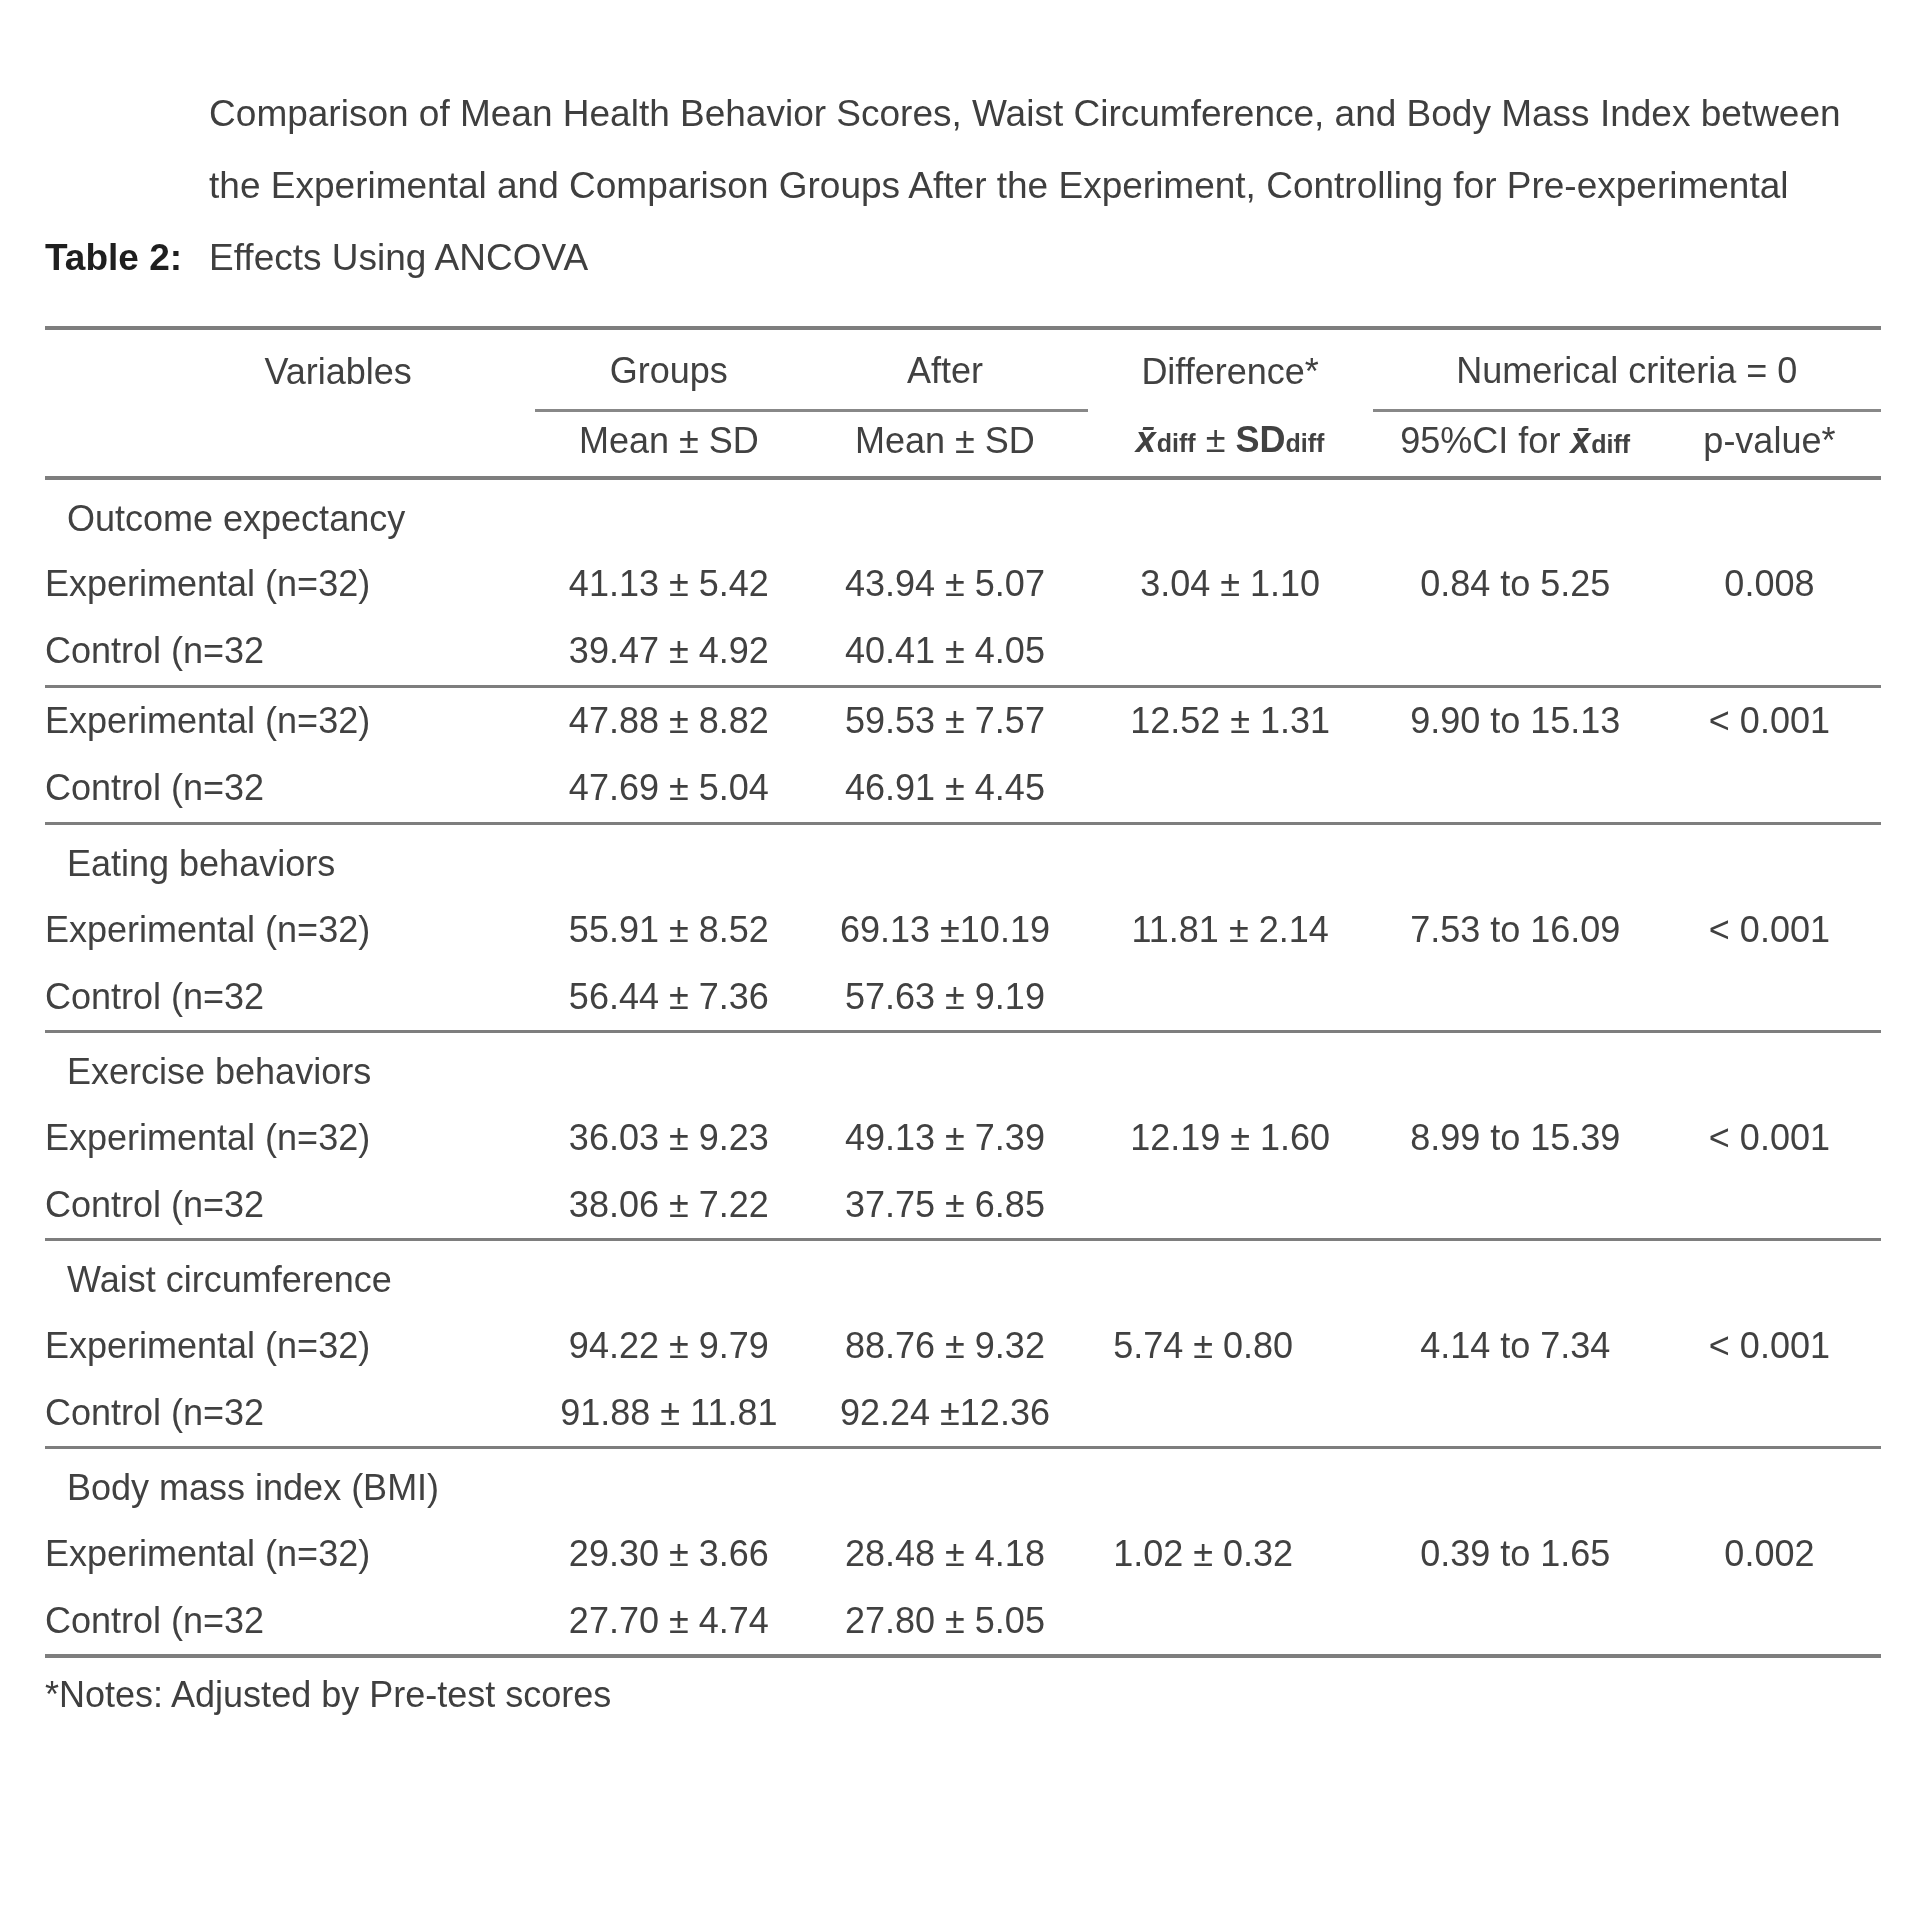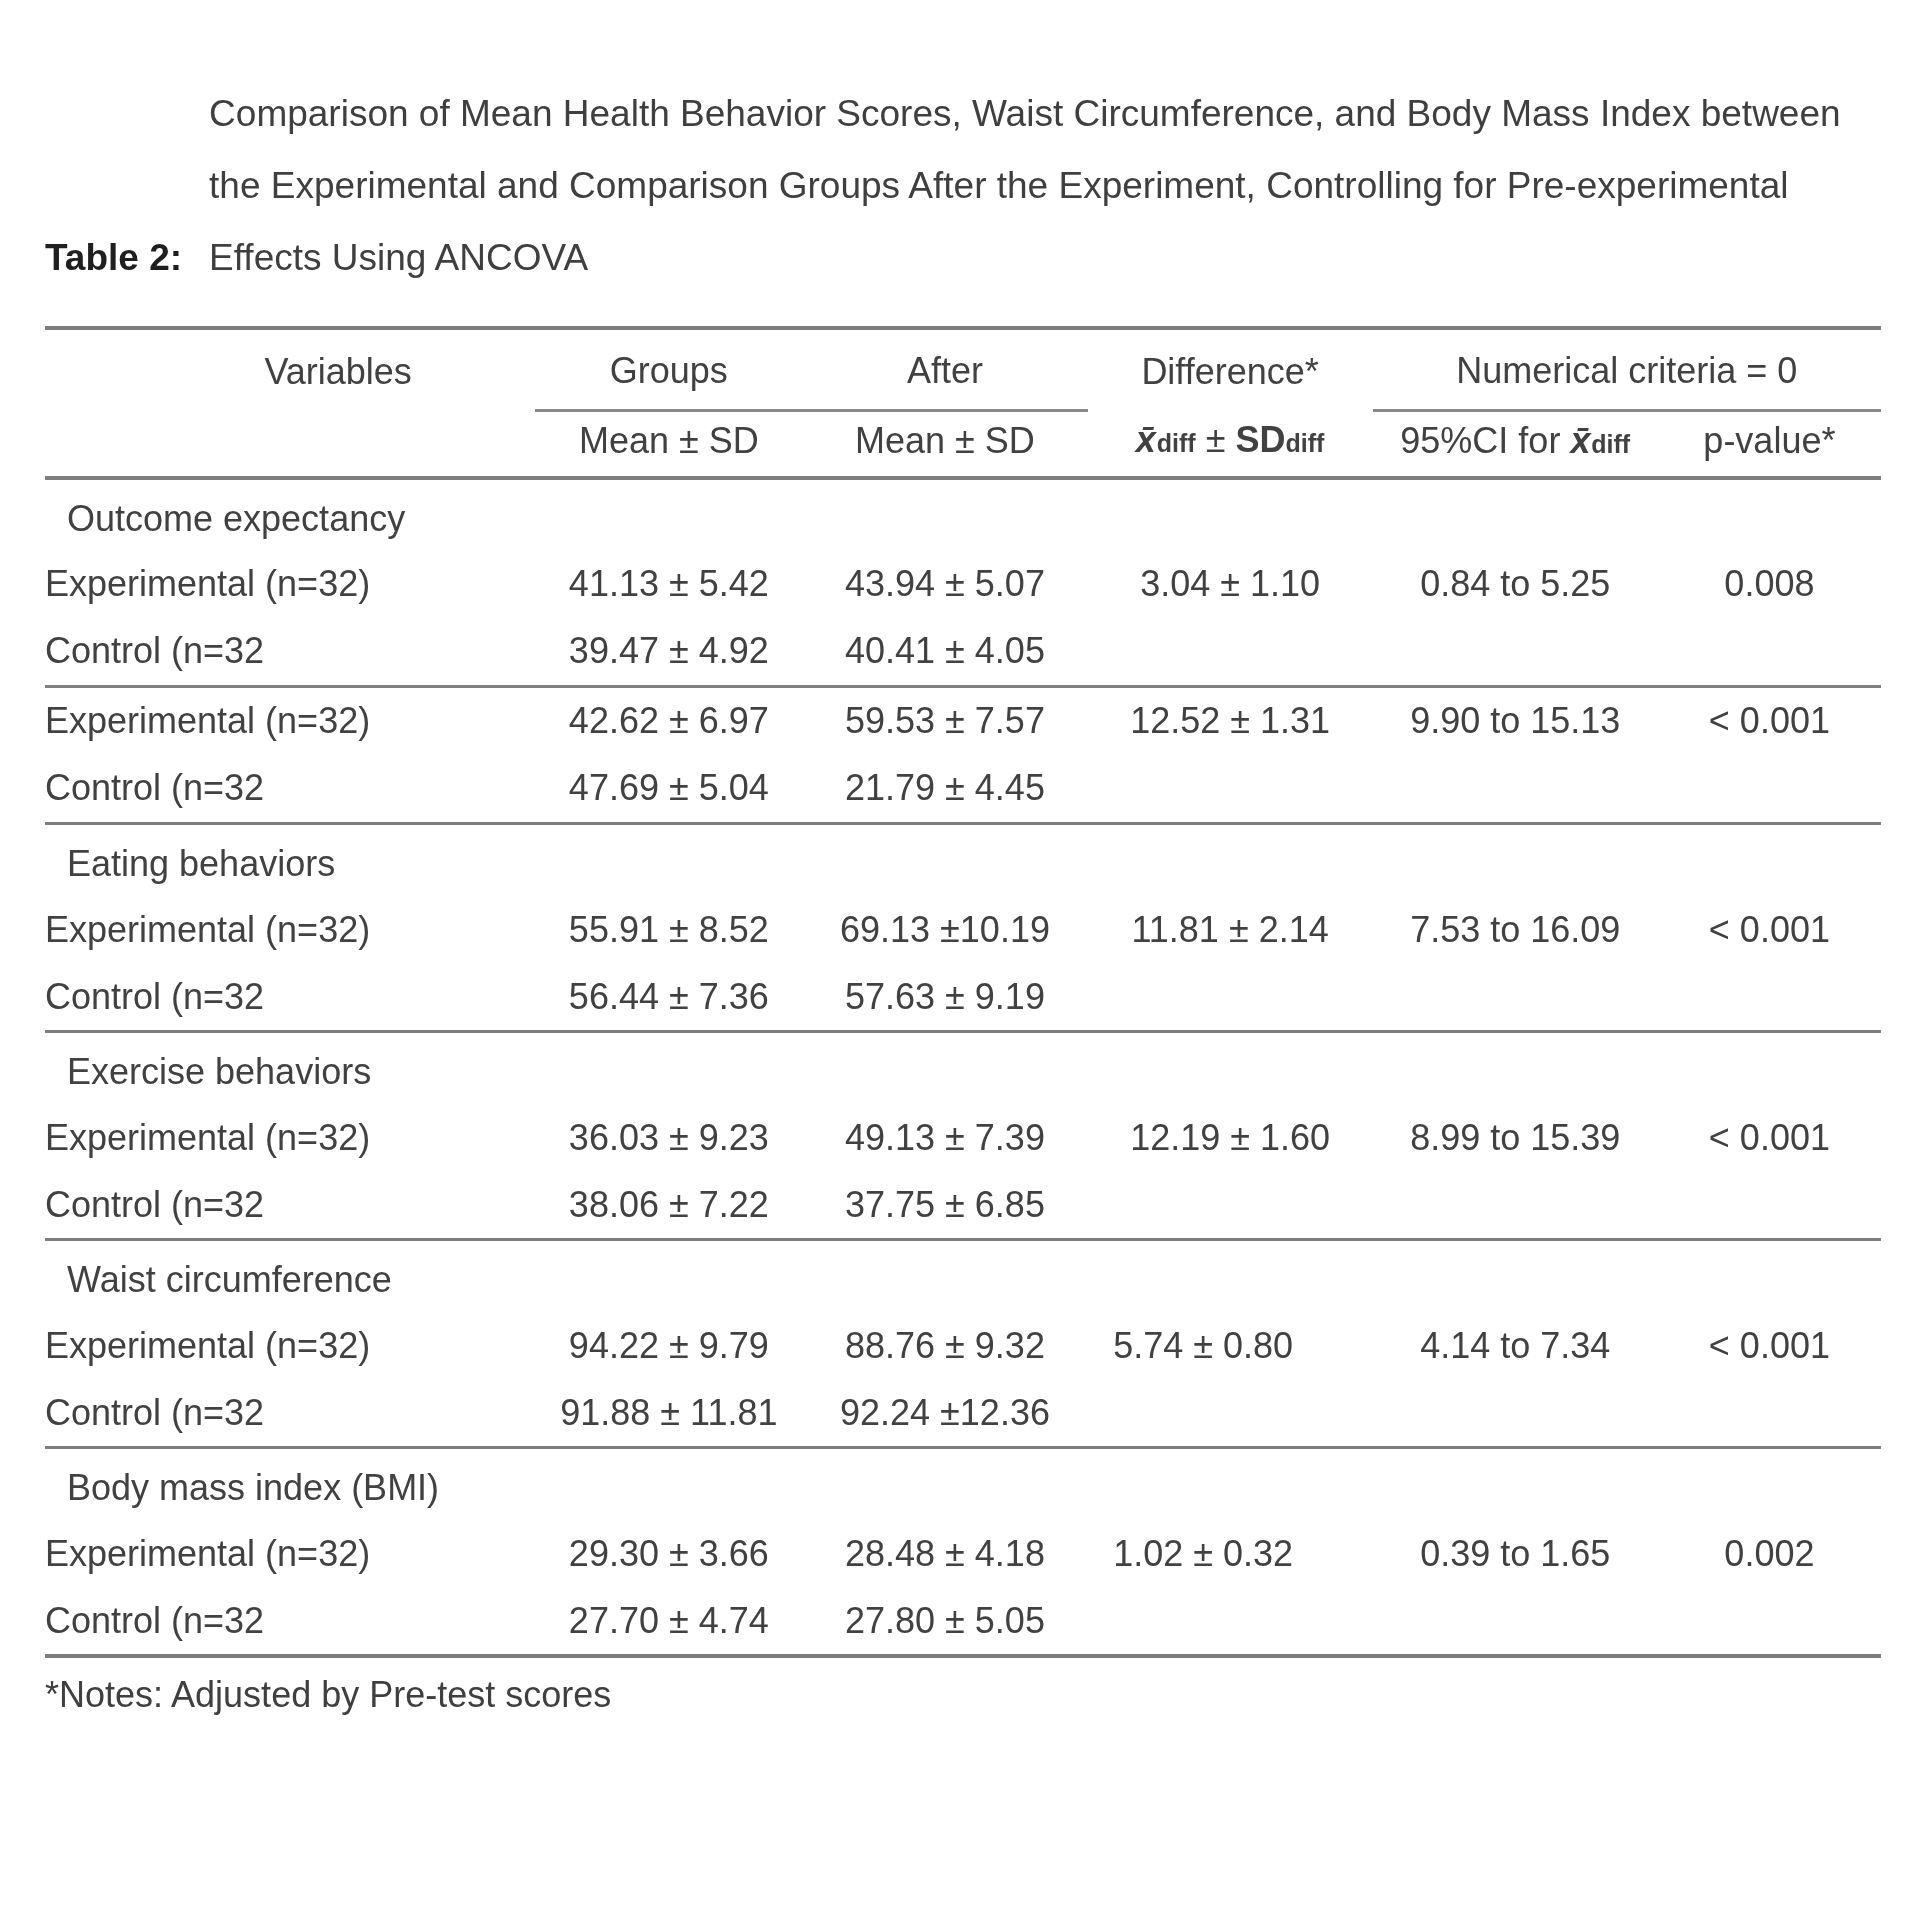--- a/index.html
+++ b/index.html
@@ -116,30 +116,30 @@
         <td>40.41 ± 4.05</td>
         <td></td>
           <td></td>
           <td></td>
       </tr>
     </tbody>
 
     <tbody>
       <tr class="datarow">
         <td class="lbl">Experimental (n=32)</td>
-        <td>42.62 ± 6.97</td>
+        <td>47.88 ± 8.82</td>
         <td>59.53 ± 7.57</td>
         <td>12.52 ± 1.31</td>
         <td>9.90 to 15.13</td>
         <td>&lt; 0.001</td>
       </tr>
       <tr class="datarow ctrl">
         <td class="lbl">Control (n=32</td>
         <td>47.69 ± 5.04</td>
-        <td>21.79 ± 4.45</td>
+        <td>46.91 ± 4.45</td>
         <td></td>
           <td></td>
           <td></td>
       </tr>
     </tbody>
 
     <tbody>
       <tr class="grp">
         <td>Eating behaviors</td>
         <td></td>

